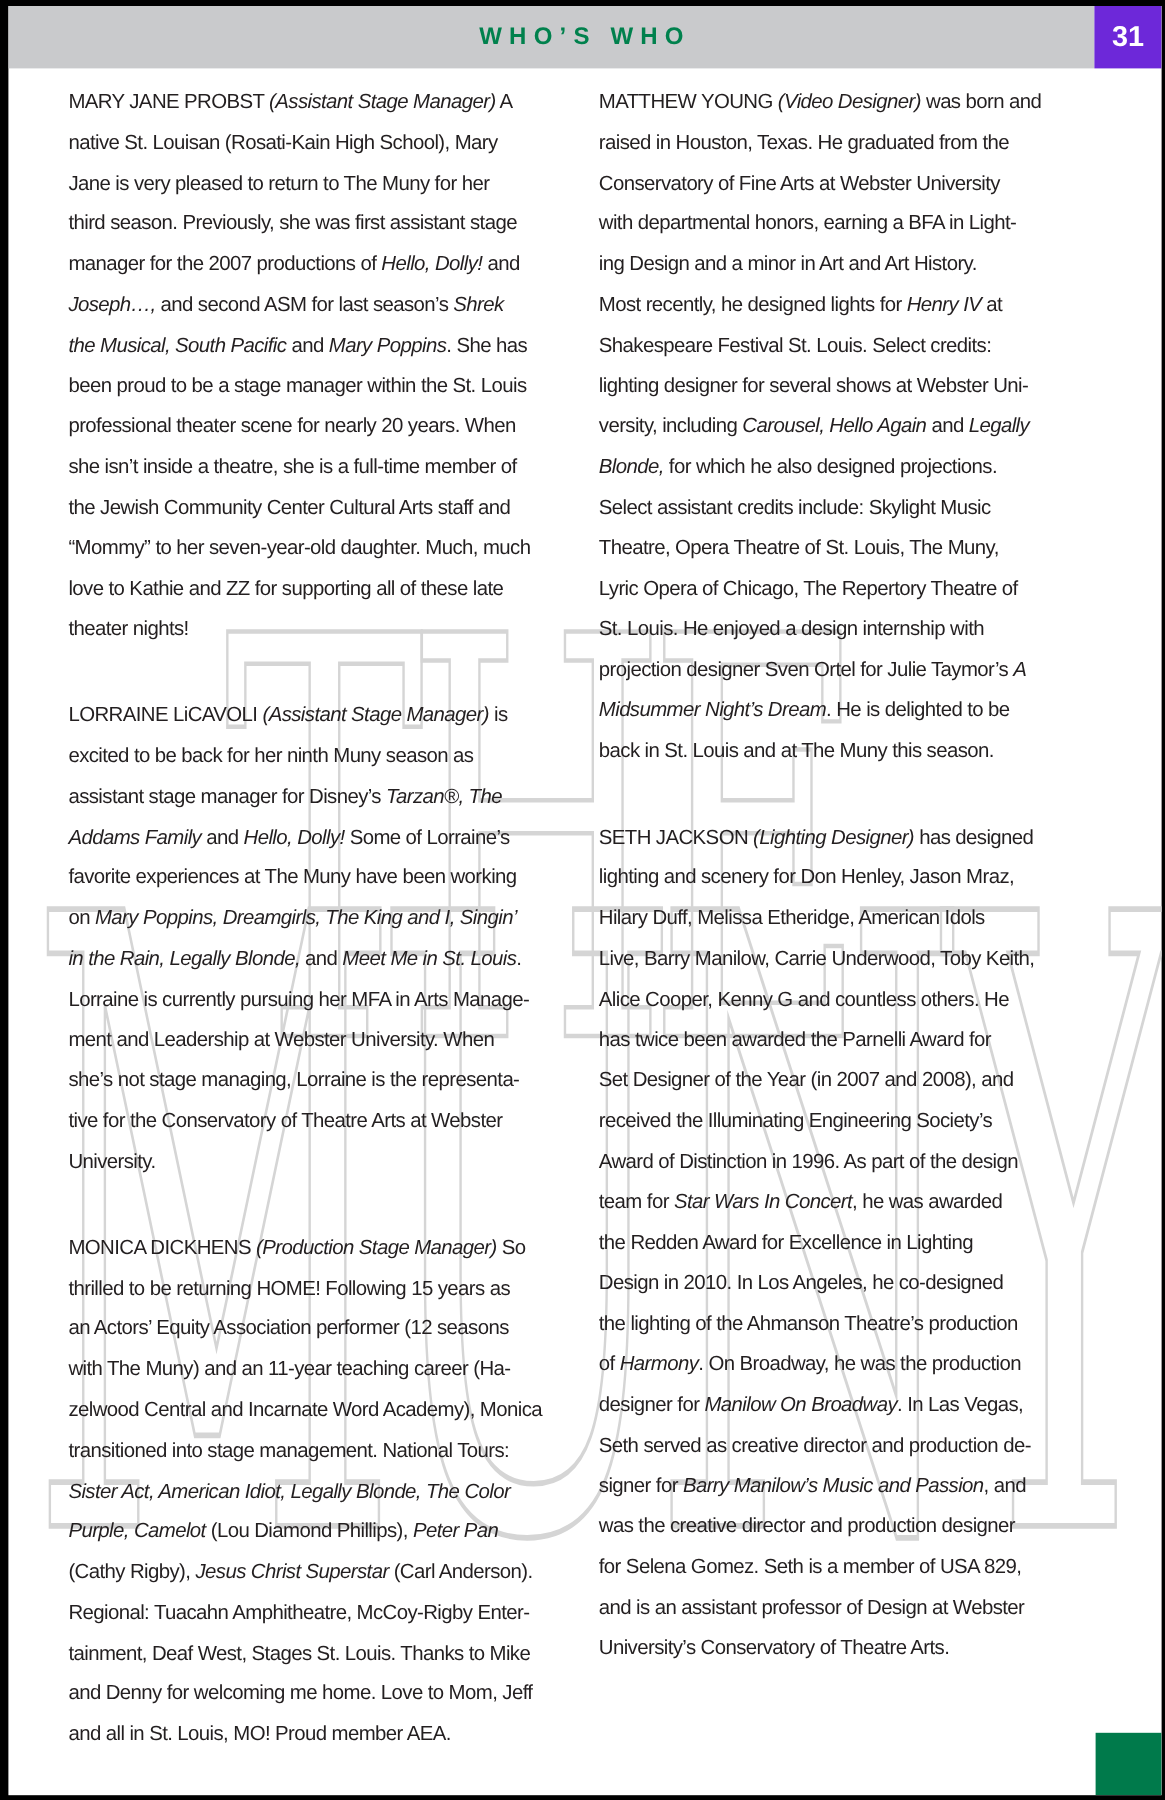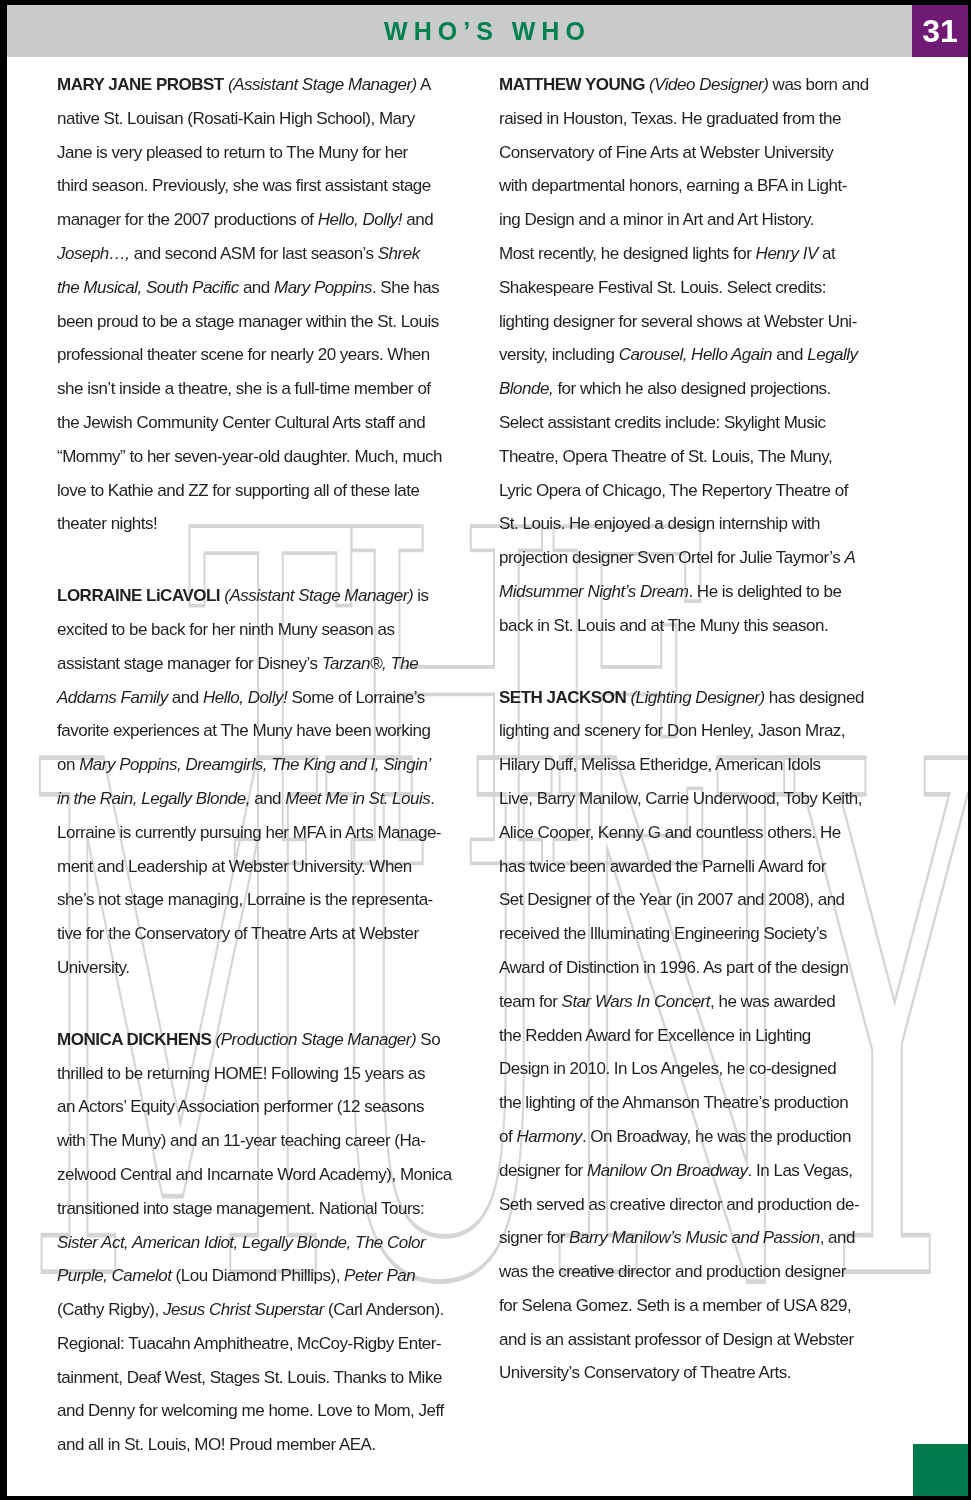--- a/index.html
+++ b/index.html
@@ -12,27 +12,27 @@
     background:#ffffff;overflow:hidden;
   }
   
   .header-bar{
     position:absolute;left:0;top:0;width:905px;height:52px;
     background:#C9CACC;
   }
   .header-title{
     position:absolute;left:0;top:0;width:961px;height:52px;
     display:flex;align-items:center;justify-content:center;
-    color:#00814D;font-weight:bold;font-size:25px;letter-spacing:6px;
+    color:#00814D;font-weight:bold;font-size:20px;letter-spacing:6px;
     z-index:2;
   }
   .pagenum-box{
     position:absolute;right:0;top:0;width:56px;height:52px;
-    background:#701a75;display:flex;align-items:center;justify-content:center;
-    color:#ffffff;font-weight:bold;font-size:32px;z-index:2;
+    background:#6d28d9;display:flex;align-items:center;justify-content:center;
+    color:#ffffff;font-weight:bold;font-size:24px;z-index:2;
   }
   .corner-box{
     position:absolute;right:0;bottom:0;width:55px;height:52px;
     background:#007A4B;z-index:2;
   }
   
   .wm{position:absolute;inset:0;z-index:0;pointer-events:none;}
   .wm-line{
     position:absolute;font-family:"DejaVu Serif", serif;line-height:1;
     color:transparent;-webkit-text-stroke:2px #D5D5D5;
@@ -41,21 +41,21 @@
   .wm-the{left:180px;top:468px;font-size:250px;letter-spacing:-16px;transform:scaleY(1.85);}
   .wm-muny{left:18px;top:672px;font-size:300px;letter-spacing:-20px;transform:scaleY(2.35);}
   
   .col{
     position:absolute;top:63px;width:432px;z-index:1;
     color:#231F20;font-size:17px;line-height:33.8px;letter-spacing:-0.5px;
   }
   .col-left{left:50px;}
   .col-right{left:492px;}
   .para{margin:0 0 38px 0;white-space:nowrap;}
-  .para b{font-weight:bold;margin-top:13px;}
+  .para b{font-weight:normal;margin-top:13px;}
   .para i{font-style:italic;text-align:right;}
 </style>
 </head>
 <body>
 
 <div class="page">
 
   <div class="wm">
     <div class="wm-line wm-the">THE</div>
     <div class="wm-line wm-muny">MUNY</div>

